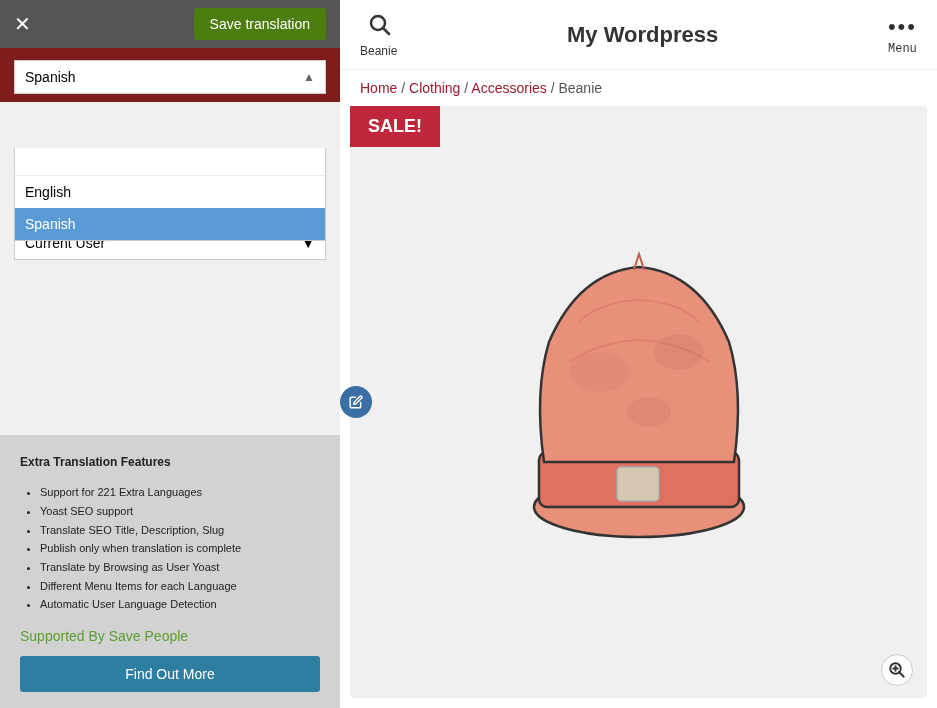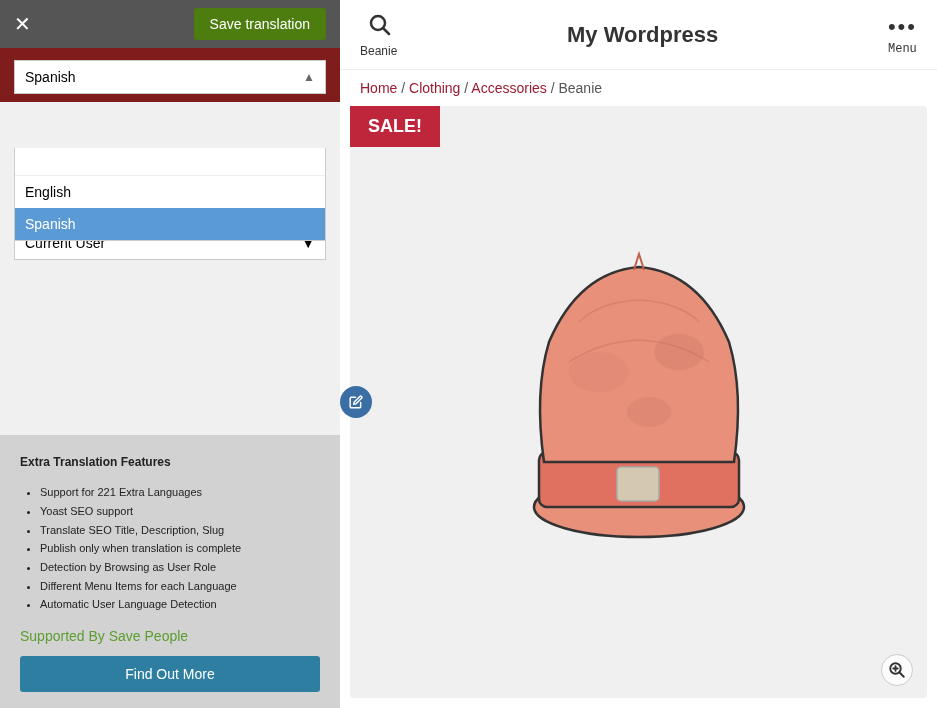--- a/index.html
+++ b/index.html
@@ -333,21 +333,21 @@
     </div>
   </div>
 
   <div class="extra-features-section">
     <div class="extra-features-title">Extra Translation Features</div>
     <ul class="feature-list">
       <li>Support for 221 Extra Languages</li>
       <li>Yoast SEO support</li>
       <li>Translate SEO Title, Description, Slug</li>
       <li>Publish only when translation is complete</li>
-      <li>Detection by Browsing as User Role</li>
+      <li>Translate by Browsing as User Yoast</li>
       <li>Different Menu Items for each Language</li>
       <li>Automatic User Language Detection</li>
     </ul>
     <a class="supported-link" href="#">Supported By Save People</a>
     <button class="find-out-btn">Find Out More</button>
   </div>
 </div>
 
 <div class="right-panel">
   <div class="wp-header">

